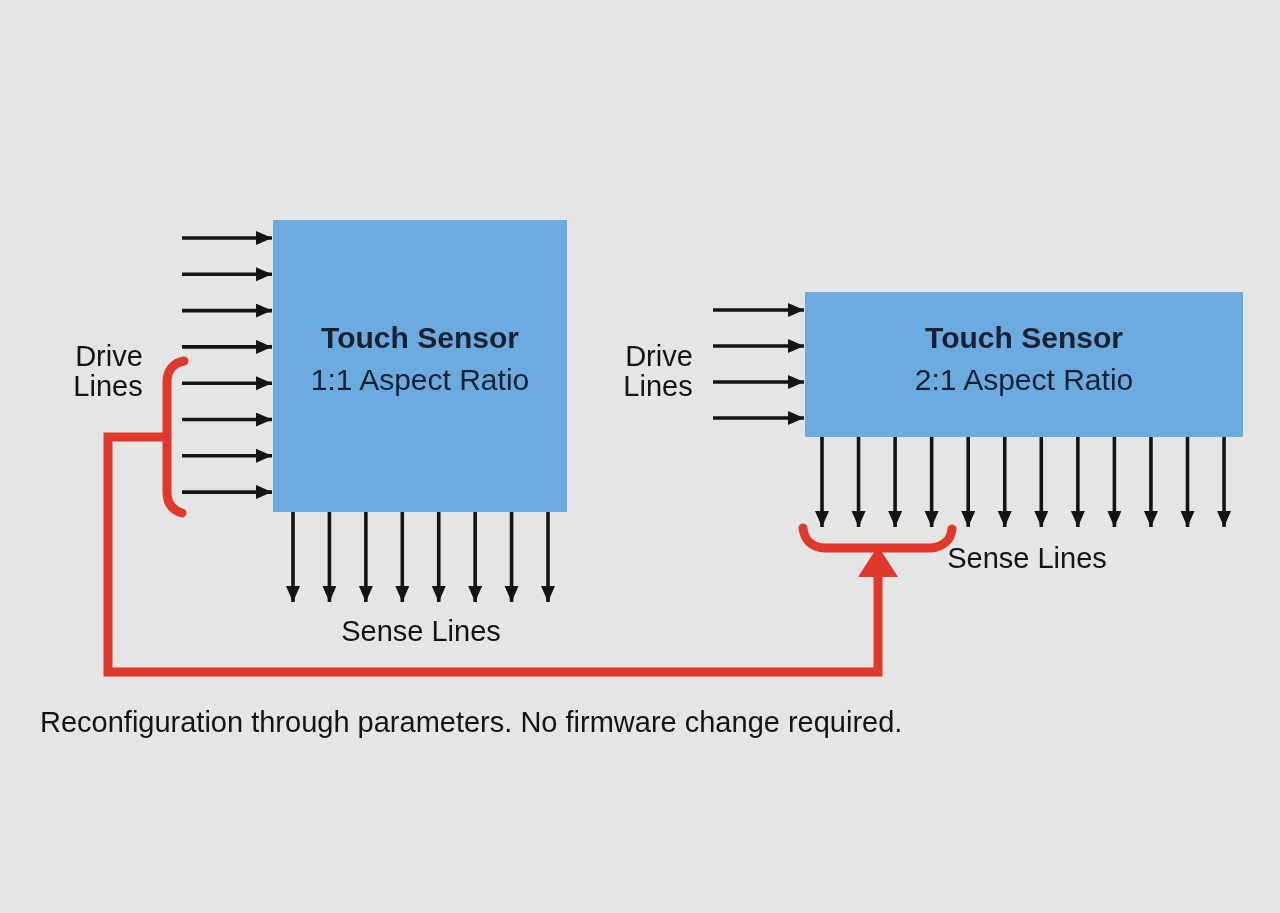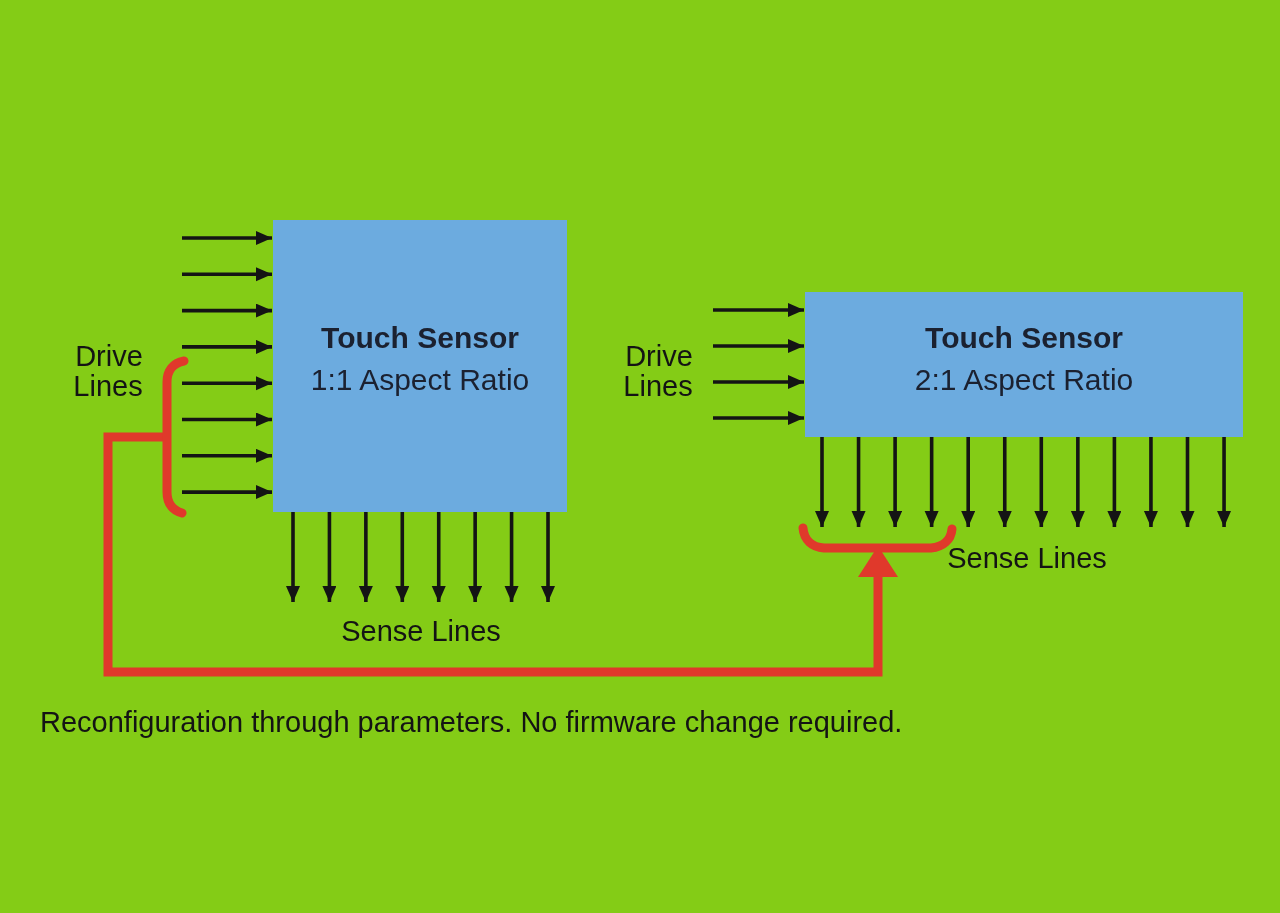--- a/index.html
+++ b/index.html
@@ -4,21 +4,21 @@
 <style>
   html, body {
     margin: 0;
     padding: 0;
     background: #ffffff;
   }
   .page {
     position: relative;
     width: 1280px;
     height: 913px;
-    background: #84cc16;
+    background: #e5e5e5;
     overflow: hidden;
   }
   svg {
     font-family: "Liberation Sans", sans-serif;
     display: block;
   }
   .sensor-box {
     fill: var(--sensor-fill, #6cabdf);
   }
   .box-title {

